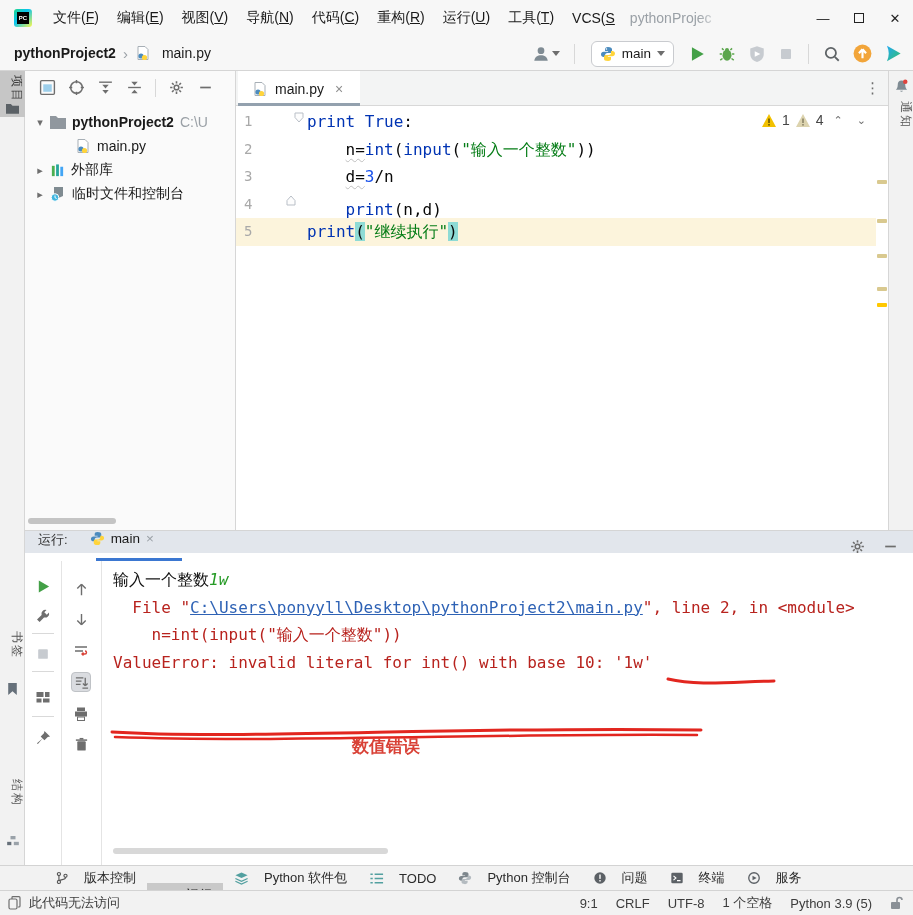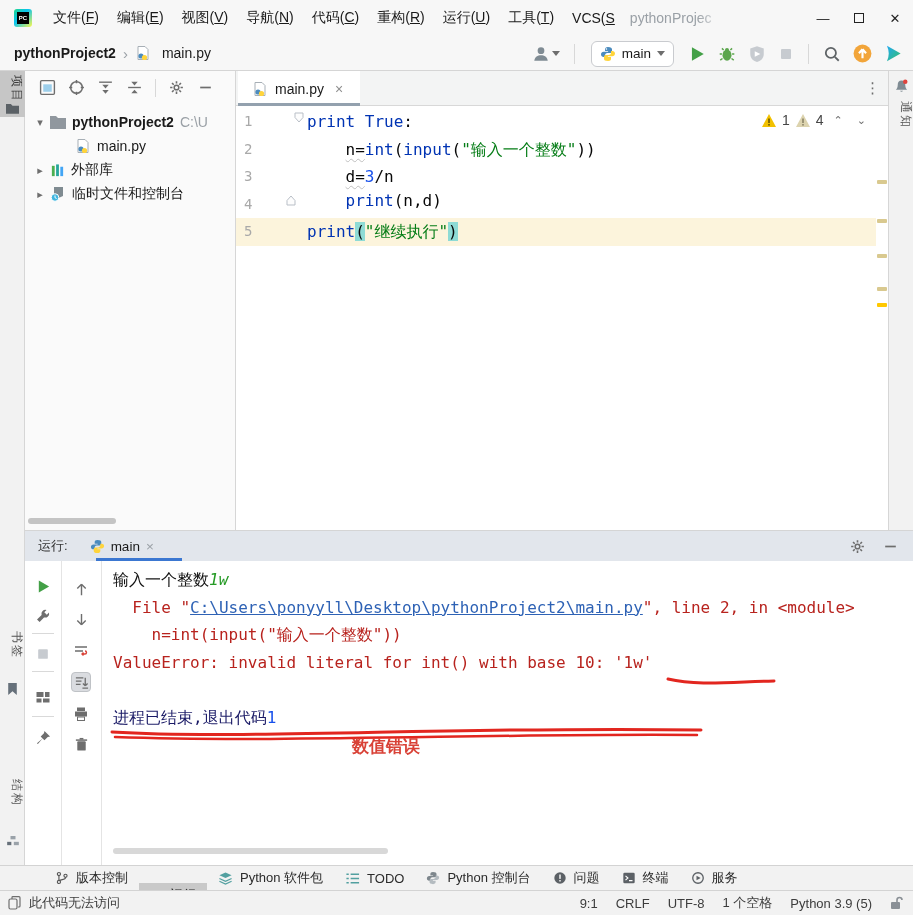--- a/index.html
+++ b/index.html
@@ -72,21 +72,21 @@
   .tk-paren{ color:#080808; background:#8edbd5; }
   .sq { text-decoration:underline wavy #bfbfbf; text-underline-offset:3px; text-decoration-thickness:1px; }
   .fold-marker { position:absolute; }
   .warn-widget { position:absolute; right:18px; top:41px; display:flex; align-items:center; gap:6px; font-size:14px; color:#454545; }
   .chev { color:#6e6e6e; font-size:11px; padding:0 4px; }
   .error-stripe { position:absolute; left:640px; top:37px; width:12px; height:420px; }
   .stripe-mark { position:absolute; left:1px; width:10px; height:4px; border-radius:1px; }
 
   
   .run-panel { position:absolute; left:25px; top:530px; width:888px; height:335px; background:#fff; border-top:1px solid #d5d5d5; }
-  .run-header { position:absolute; left:0; top:0; width:100%; height:30px; background:#e2e6ec; display:flex; align-items:center; }
+  .run-header { position:absolute; left:0; top:0; width:100%; height:22px; background:#e2e6ec; display:flex; align-items:flex-start; }
   .run-label { font-size:13px; margin-left:13px; color:#333; }
   .run-tab { display:flex; align-items:center; gap:6px; margin-left:22px; font-size:13.5px; }
   .run-tab-underline { position:absolute; left:71px; top:27px; width:86px; height:3px; background:#3b77d1; }
   .run-header-right { position:absolute; right:14px; top:0; height:30px; display:flex; align-items:center; gap:16px; }
   .vdiv { position:absolute; top:30px; width:1px; height:305px; background:#e4e4e4; }
   .rp-icon { position:absolute; width:18px; height:18px; display:flex; align-items:center; justify-content:center; }
   .rp-hdiv { position:absolute; left:7px; width:22px; height:1px; background:#d9d9d9; }
   .rp-sel { background:#dadce0; border:1px solid #bfc2c6; border-radius:4px; }
   .console { position:absolute; left:77px; top:30px; width:811px; height:290px; overflow:hidden; }
   .console-line { position:relative; padding-left:11px; height:27.5px; line-height:27.5px;
@@ -98,21 +98,21 @@
   .ck-num { color:#1750eb; }
   .ck-exit{ color:#1a1a66; }
   .ck-link{ color:#2e62b5; text-decoration:underline; }
   .annot-svg { position:absolute; left:0; top:0; pointer-events:none; }
   .annot-text { position:absolute; left:327px; top:204px; color:#d94237; font-size:17px; font-weight:bold; }
   .console-hscroll { position:absolute; left:88px; top:317px; width:275px; height:6px; background:#d8d8d8; border-radius:3px; }
 
   
   .toolwindow-bar { position:absolute; left:0; top:865px; width:913px; height:25px; background:#f2f2f2;
                     border-top:1px solid #d3d3d3; display:flex; align-items:center; padding-left:44px; }
-  .tw-item { display:flex; align-items:center; gap:7px; font-size:13px; color:#2b2b2b; padding:0 11px; height:25px; }
+  .tw-item { display:flex; align-items:center; gap:15px; font-size:13px; color:#2b2b2b; padding:0 11px; height:25px; }
   .tw-item.selected { background:#c9c9c9;margin-top:34px; }
   .statusbar { position:absolute; left:0; top:890px; width:913px; height:25px; background:#f2f2f2;
                border-top:1px solid #d3d3d3; display:flex; align-items:center; font-size:13px; color:#3c3c3c; }
   .sb-left { display:flex; align-items:center; gap:8px; margin-left:8px; }
   .sb-right { position:absolute; right:10px; display:flex; align-items:center; gap:18px; }
 </style>
 </head>
 <body>
 
 <div class="app">
@@ -347,21 +347,21 @@
         <div class="gutter-num" style="top: 37px;">1</div>
         <div class="gutter-num" style="top: 64.5px;">2</div>
         <div class="gutter-num" style="top: 92px;">3</div>
         <div class="gutter-num" style="top: 119.5px;">4</div>
         <div class="gutter-num" style="top: 147px;">5</div>
       </div>
     <div id="code">
         <div class="code-line" style="top: 37px;"><span class="tk-kw">print </span><span class="tk-kw">True</span><span class="tk-pl">:</span></div>
         <div class="code-line" style="top: 64.5px;"><span class="tk-pl">    </span><span class="tk-pl sq">n=</span><span class="tk-kw">int</span><span class="tk-pl">(</span><span class="tk-kw">input</span><span class="tk-pl">(</span><span class="tk-str">"输入一个整数"</span><span class="tk-pl">))</span></div>
         <div class="code-line" style="top: 92px;"><span class="tk-pl">    </span><span class="tk-pl sq">d=</span><span class="tk-num">3</span><span class="tk-pl">/n</span></div>
-        <div class="code-line" style="top: 116px;"><span class="tk-pl">    </span><span class="tk-kw">print</span><span class="tk-pl">(n,d)</span></div>
+        <div class="code-line" style="top: 125px;"><span class="tk-pl">    </span><span class="tk-kw">print</span><span class="tk-pl">(n,d)</span></div>
         <div class="code-line" style="top: 147px;"><span class="tk-kw">print</span><span class="tk-paren">(</span><span class="tk-str">"继续执行"</span><span class="tk-paren">)</span></div>
       </div>
 
     <svg class="fold-marker" style="left:58px;top:41px;" width="10" height="11" viewBox="0 0 10 11">
         <polygon points="1,1 9,1 9,5.5 5,10 1,5.5" fill="#fdfdfd" stroke="#b9bfc7"></polygon>
       </svg>
     <svg class="fold-marker" style="left:50px;top:124px;" width="10" height="11" viewBox="0 0 10 11">
         <polygon points="5,1 9,5.5 9,10 1,10 1,5.5" fill="#fdfdfd" stroke="#b9bfc7"></polygon>
       </svg>
 
@@ -498,21 +498,20 @@
       </span>
     <div class="vdiv" style="left:76px;"></div>
 
     <div class="console" id="console">
         <div style="height: 5px;"></div>
         <div class="console-line"><span class="ck-out">输入一个整数</span><span class="ck-in">1w</span></div>
         <div class="console-line"><span class="ck-err">  File "</span><span class="ck-link">C:\Users\ponyyll\Desktop\pythonProject2\main.py</span><span class="ck-err">", line 2, in &lt;module&gt;</span></div>
         <div class="console-line"><span class="ck-err">    n=int(input("输入一个整数"))</span></div>
         <div class="console-line"><span class="ck-err">ValueError: invalid literal for int() with base 10: '1w'</span></div>
         <div style="height: 27.5px;"></div>
-        <div class="console-line"><span class="ck-exit">进程已结束,退出代码</span><span class="ck-num">1</span></div>
       </div>
 
     <svg class="annot-svg" width="888" height="335">
       <path d="M643 148 C 672 155, 706 151, 749 150" stroke="#e2261f" stroke-width="3" fill="none" stroke-linecap="round"></path>
       <path d="M87 201 C 220 209, 430 195, 676 199" stroke="#e2261f" stroke-width="3" fill="none" stroke-linecap="round"></path>
       <path d="M90 206 C 260 212, 480 202, 672 204" stroke="#e2261f" stroke-width="2.5" fill="none" stroke-linecap="round"></path>
     </svg>
     <div class="annot-text">数值错误</div>
     <div class="console-hscroll"></div>
   </div>

